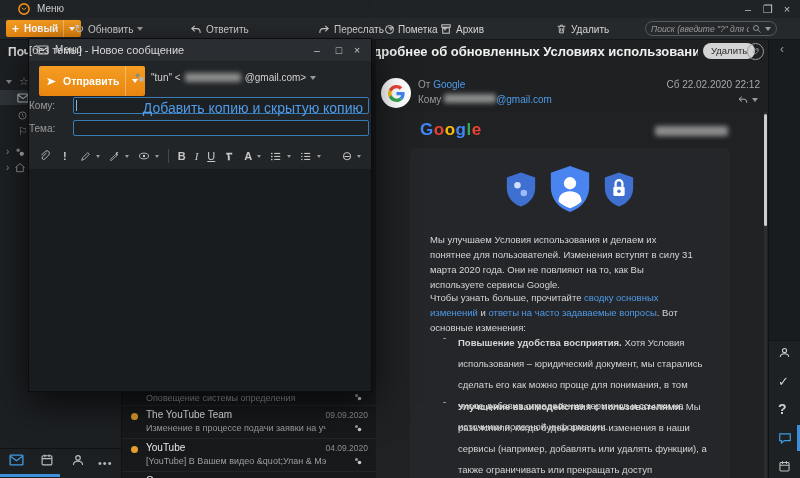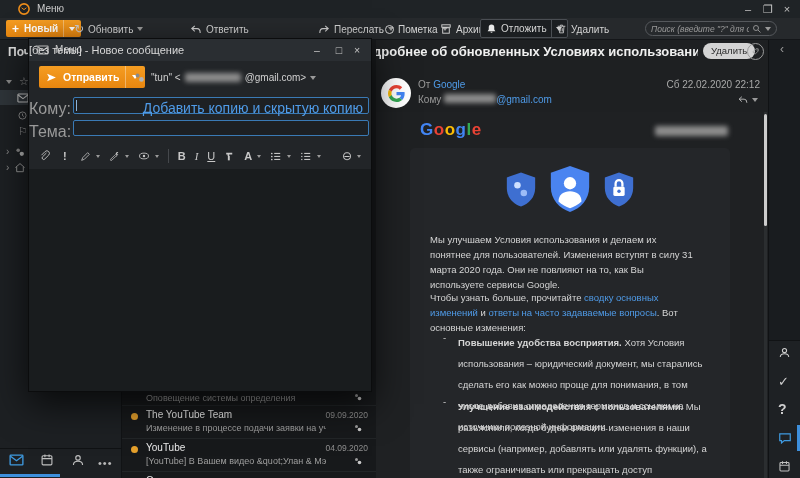--- a/index.html
+++ b/index.html
@@ -48,22 +48,22 @@
   .gl span:nth-child(4){color:#4285F4}.gl span:nth-child(5){color:#34A853}.gl span:nth-child(6){color:#EA4335}
   
   #rail{position:absolute;left:768px;top:40px;width:32px;bottom:0;background:#191c1f;border-left:1px solid #101214}
   #rail-bottom{position:absolute;left:0;right:0;top:300px;bottom:0;background:#1e2124;border-top:1px solid #111315}
   .railic{position:absolute;left:9px;color:#cfcfcf}
   
   #compose{position:absolute;left:28px;top:38px;width:344px;height:354px;background:#222528;border:1px solid #0b0c0d;box-shadow:0 12px 35px rgba(0,0,0,.7);z-index:10}
   #chead{position:absolute;left:0;top:0;right:0;height:22px;background:#2a2e32}
   #ctitle{position:absolute;left:0;right:0;top:5px;text-align:left;font-size:11px;color:#d8d8d8}
   .cwinbtn{position:absolute;top:3px;width:16px;height:16px;text-align:center;font-size:10.5px;line-height:16px;color:#c5c5c5}
-  #send-btn{position:absolute;left:10px;top:27px;height:22px;background:linear-gradient(#f59d22,#e8860f);border-radius:2px;color:#fff;font-weight:bold;font-size:10.5px;display:flex;align-items:center;gap:6px;padding:0 7px}
-  .flabel{position:absolute;left:0;width:38px;text-align:right;font-size:16px;color:#9a9a9a}
+  #send-btn{position:absolute;left:10px;top:27px;height:30px;background:linear-gradient(#f59d22,#e8860f);border-radius:2px;color:#fff;font-weight:bold;font-size:10.5px;display:flex;align-items:center;gap:6px;padding:0 7px}
+  .flabel{position:absolute;left:0;width:38px;text-align:left;font-size:10px;color:#9a9a9a}
   .cinput{position:absolute;left:44px;width:296px;background:#1d2023;border:1px solid #3a7ab5;border-radius:2px;outline:none;color:#ddd;font-size:10px;padding:0 4px;font-family:inherit}
   #cc-link{position:absolute;right:8px;top:61px;font-size:14px;color:#4f9be8}
   #fmtbar{position:absolute;left:0;top:104px;right:0;height:26px;display:flex;align-items:center;padding:0 10px;gap:9px;color:#c8c8c8}
   #cbody{position:absolute;left:0;top:130px;right:0;bottom:0;background:#191c1e}
   .fchev{display:inline-block;width:0;height:0;border-left:2.5px solid transparent;border-right:2.5px solid transparent;border-top:3.5px solid #9a9a9a;margin-left:-4px}
 </style>
 </head>
 <body>
 
 <div id="app">
@@ -116,31 +116,20 @@
       <span class="chev" style="border-top-color:#9a9a9a"></span>
     </div>
     <div class="tbtn" style="left:440px">
       <span>
           <svg width="12" height="12" viewBox="0 0 20 20">
             <rect x="3" y="3" width="14" height="4" fill="none" stroke="#cfcfcf" stroke-width="1.6"></rect>
             <rect x="4.5" y="8" width="11" height="9" fill="none" stroke="#cfcfcf" stroke-width="1.6"></rect>
           </svg>
         </span>
       <span>Архив</span>
-    </div>
-    <div class="tbtn" id="snooze-btn" style="left:480px">
-      <span>
-          <svg width="11" height="12" viewBox="0 0 20 20">
-            <path d="M10 2a5 5 0 0 0-5 5v4l-2 3h14l-2-3V7a5 5 0 0 0-5-5z" fill="#e8e8e8"></path>
-            <path d="M8 15a2 2 0 0 0 4 0z" fill="#e8e8e8"></path>
-          </svg>
-        </span>
-      <span>Отложить</span>
-      <span style="width:1px;align-self:stretch;background:#4a4e53"></span>
-      <span class="chev" style="border-top-color:#cfcfcf"></span>
     </div>
     <div class="tbtn" style="left:556px">
       <span>
           <svg width="11" height="12" viewBox="0 0 20 20">
             <path d="M3 5h14M8 5V3h4v2M5.5 5l1 12h7l1-12M8.5 8.5v6M11.5 8.5v6" fill="none" stroke="#cfcfcf" stroke-width="1.5"></path>
           </svg>
         </span>
       <span>Удалить</span>
     </div>
     <div id="search-pill">

